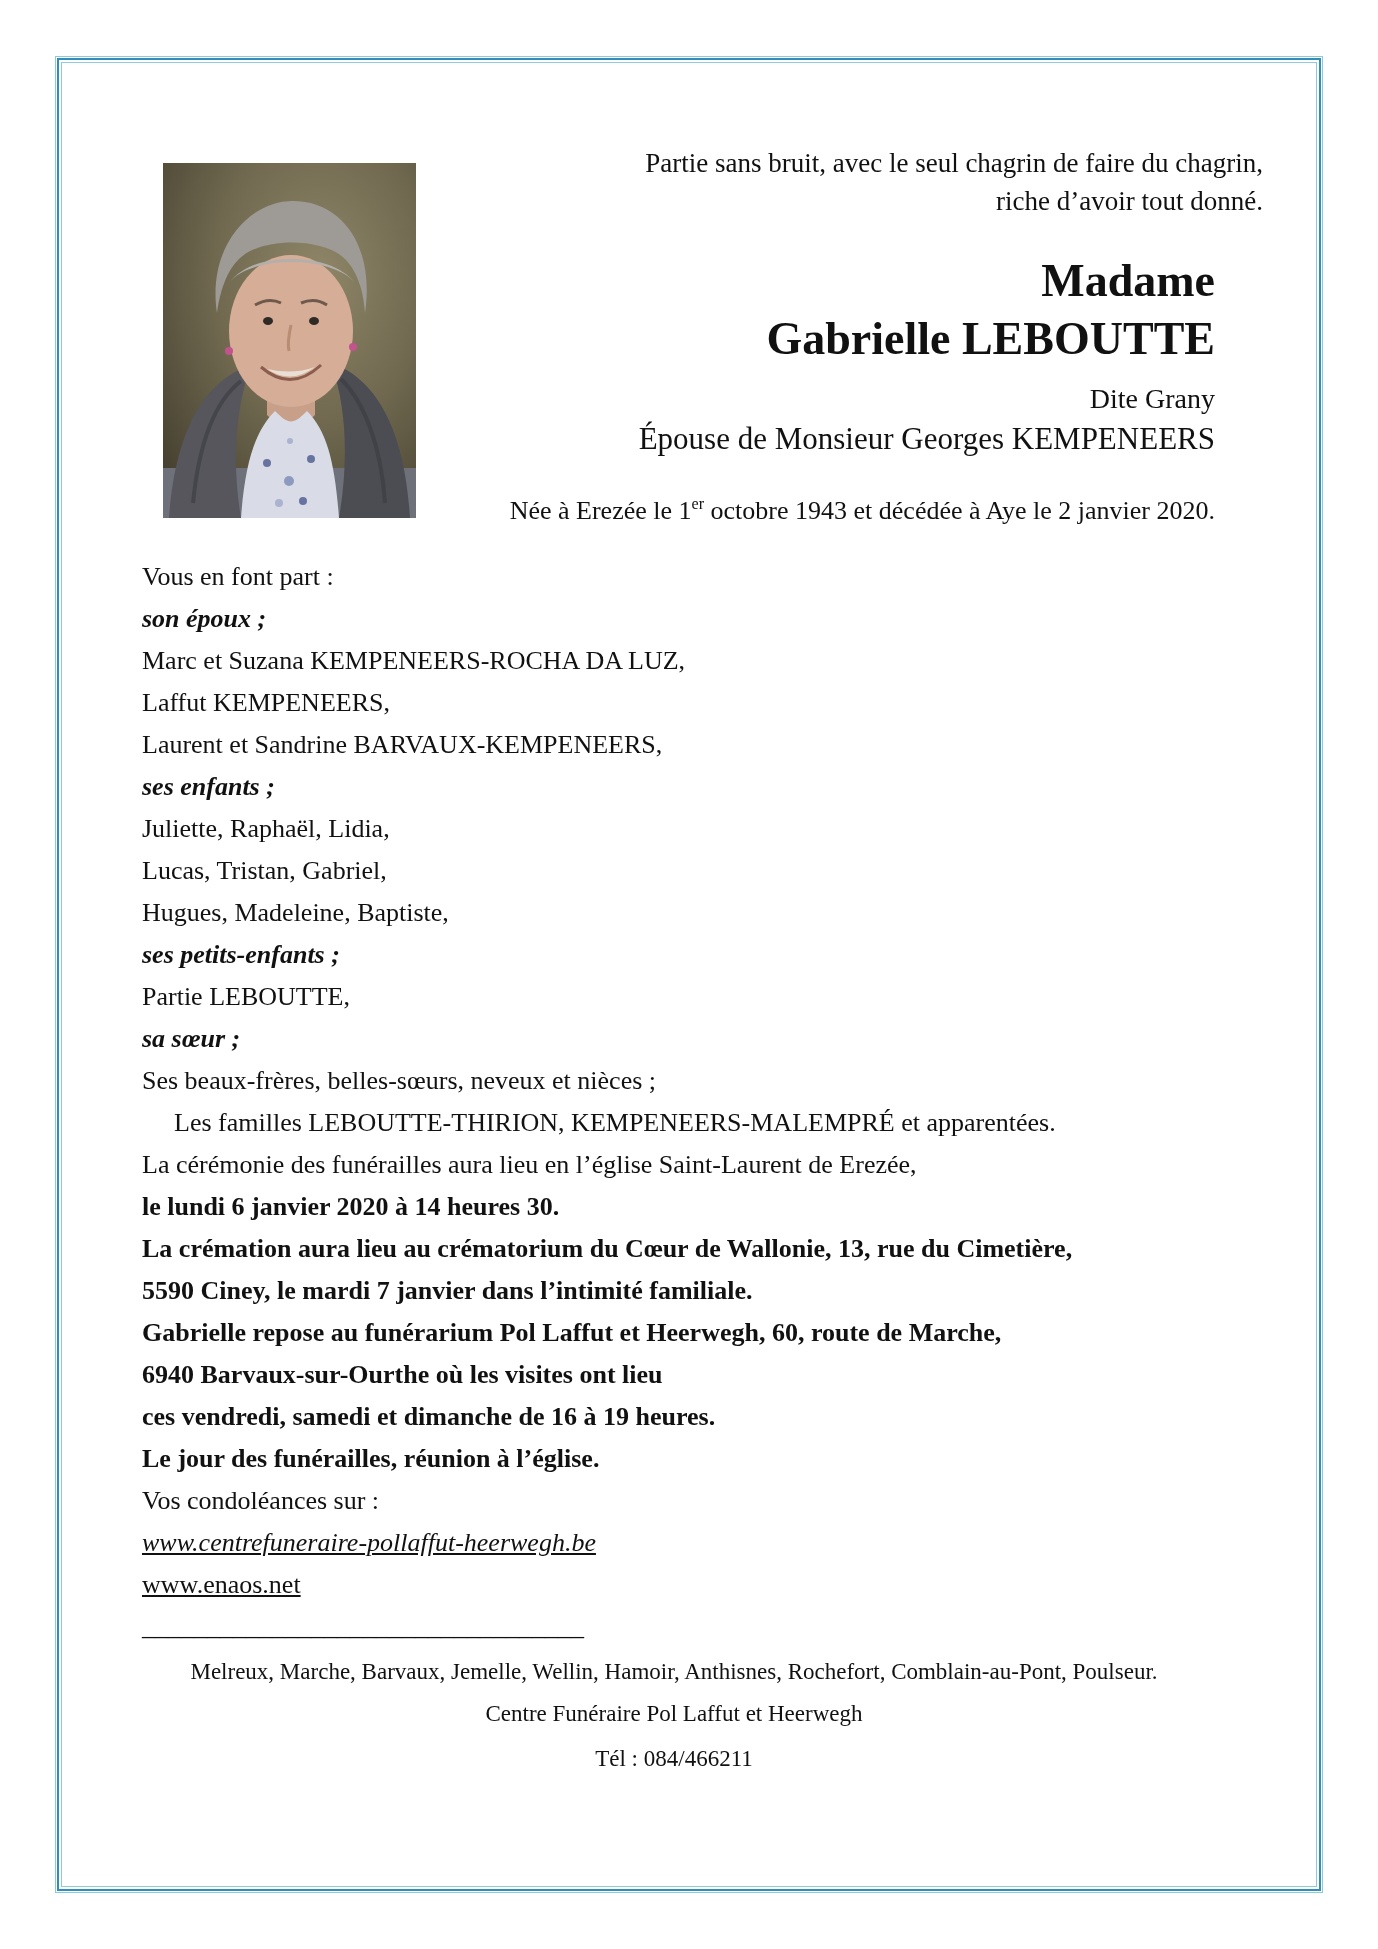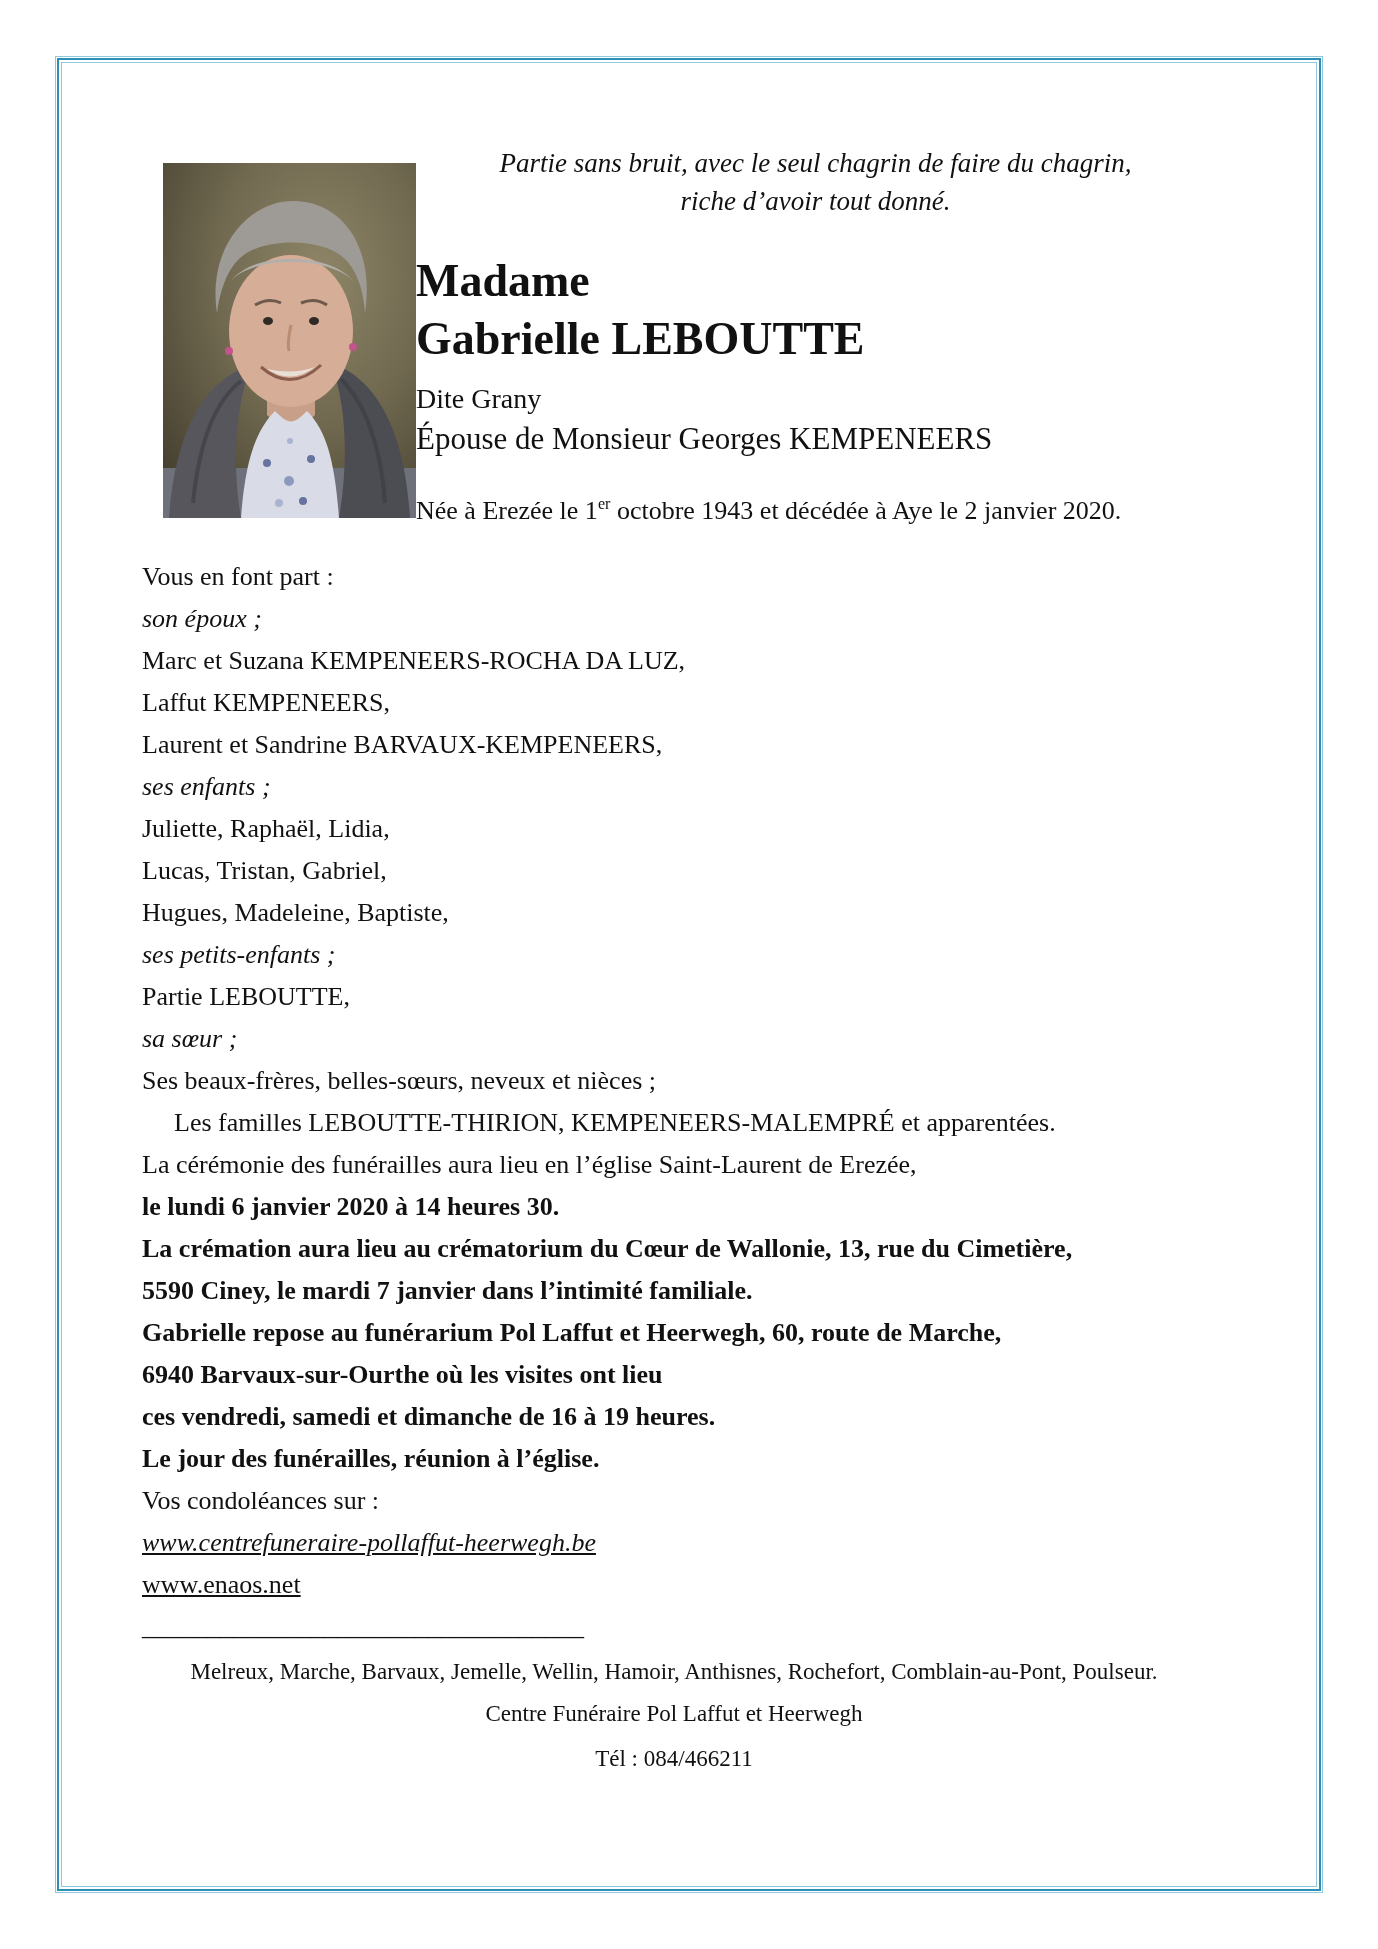--- a/index.html
+++ b/index.html
@@ -13,32 +13,32 @@
     border:1px solid var(--frame-light,#8ec9de);}
   .frame-mid{position:absolute;top:58px;left:57px;right:57px;bottom:58px;
     border:2px solid var(--frame-mid,#2e8fb8);}
   .frame-inner{position:absolute;top:62px;left:61px;right:61px;bottom:62px;
     border:1px solid var(--frame-light,#8ec9de);}
 
   
   .photo{position:absolute;left:163px;top:163px;width:253px;height:355px;}
   .photo svg{display:block;width:100%;height:100%;}
   .quote{position:absolute;left:416px;top:144px;width:799px;
-    font-style:italic;font-size:27px;line-height:38px;text-align:center;}
-  .titles{position:absolute;left:416px;top:252px;width:799px;text-align:left;}
+    font-size:27px;line-height:38px;text-align:right;padding-left:48px;}
+  .titles{position:absolute;left:416px;top:252px;width:799px;text-align:right;}
   .titles .big{font-size:46px;line-height:58px;font-weight:bold;margin:0;}
   .nickname{font-size:28px;line-height:38px;margin:12px 0 0 0;}
   .spouse{font-size:31px;line-height:42px;margin:0;}
   .dates{font-size:26px;line-height:33px;margin:34px 0 0 0;}
   .dates sup{font-size:0.62em;vertical-align:super;line-height:0;}
 
   
   .content{position:absolute;left:133px;top:0;width:1082px;display:flow-root;}
   .content p{margin:9px;font-size:26px;line-height:33px;text-align:left;}
-  .rel{text-align:right;font-weight:normal;font-style:italic;}
+  .rel{text-align:right;font-weight:bold;font-style:italic;}
   .center{text-align:center;}
   .bold{font-weight:bold;}
   .indent{padding-left:32px;}
   .mt-gap{margin-top:35px;}
   .mt-12{margin-top:12px;}
   .mt-5{margin-top:5px;}
   .mt-17{margin-top:17px;}
   .mt-21{margin-top:21px;}
   .mt-27{margin-top:27px;}
   .mt-29{margin-top:29px;}

